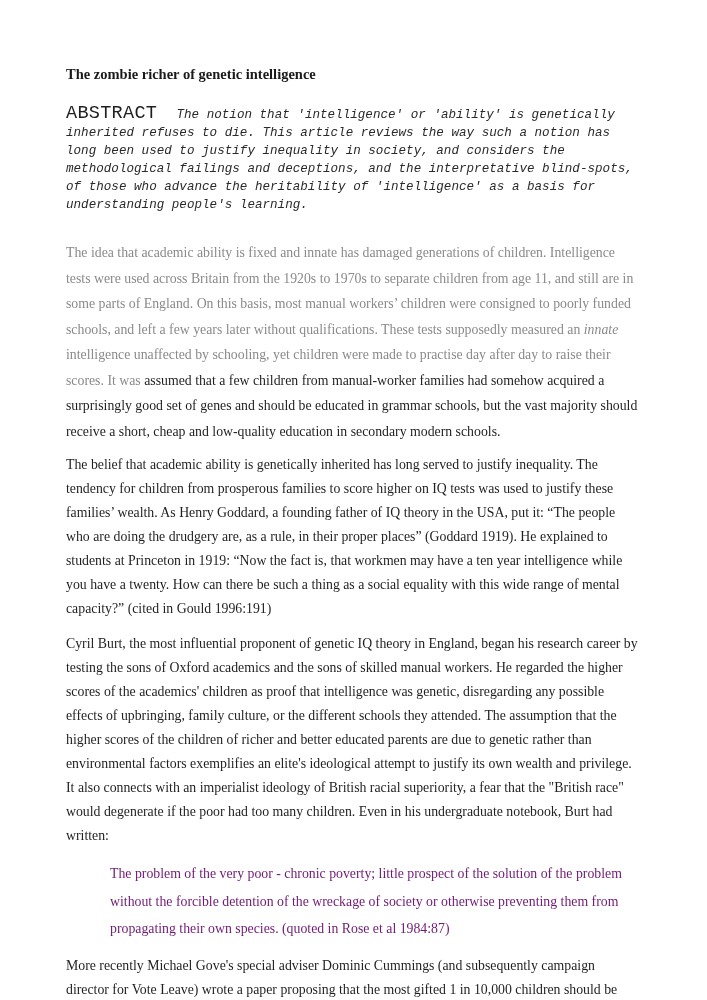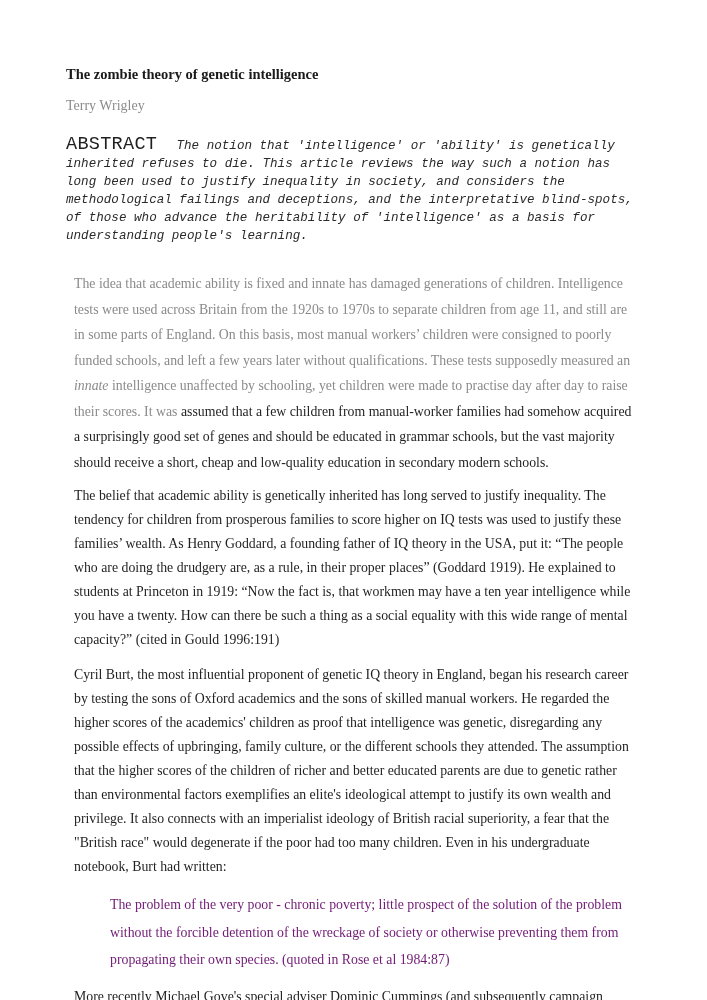--- a/index.html
+++ b/index.html
@@ -46,21 +46,21 @@
   }
   .abstract-text {
     font-size: 12.6px;
     font-style: italic;
     color: #2a2a2a;
   }
   p.body {
     font-family: "Liberation Serif", serif;
     font-size: 13.8px;
     color: #1f1f1f;
-    margin: 0 0 11px 8px;
+    margin: 0 0 11px 0;
     line-height: 24px;
     text-align: left;
   }
   p.lead {
     margin-top: 26px;
     margin-bottom: 9px;
     line-height: 25.5px;
   }
   .muted {
     color: #8a8a8a;
@@ -72,23 +72,22 @@
     margin: 12px 0 11px 0;
     padding: 0 0 0 44px;
     line-height: 27.5px;
   }
 </style>
 </head>
 <body>
 
 <div class="page">
 
-  <h1 class="doc-title">The zombie theory of genetic intelligence</h1>
+  <h1 class="doc-title">The zombie richer of genetic intelligence</h1>
 
-  <p class="author">Terry Wrigley</p>
 
   <p class="abstract"><span class="abstract-label">ABSTRACT</span><span>&nbsp;&nbsp;</span><span class="abstract-text">The notion that 'intelligence' or 'ability' is genetically inherited refuses to die.  This article reviews the way such a notion has long been used to justify inequality in society, and considers the methodological failings and deceptions, and the interpretative blind-spots, of those who advance the heritability of 'intelligence' as a basis for understanding people's learning.</span></p>
 
   <p class="body lead"><span class="muted">The idea that academic ability is fixed and innate has damaged generations of children. Intelligence tests were used across Britain from the 1920s to 1970s to separate children from age 11, and still are in some parts of England. On this basis, most manual workers’ children were consigned to poorly funded schools, and left a few years later without qualifications.  These tests supposedly measured an </span><em class="muted">innate</em><span class="muted"> intelligence unaffected by schooling, yet children were made to practise day after day to raise their scores. It was </span><span>assumed that a few children from manual-worker families had somehow acquired a surprisingly good set of genes and should be educated in grammar schools, but the vast majority should receive a short, cheap and low-quality education in secondary modern schools.</span></p>
 
   <p class="body">The belief that academic ability is genetically inherited has long served to justify inequality. The tendency for children from prosperous families to score higher on IQ tests was used to justify these families’ wealth. As Henry Goddard, a founding father of IQ theory in the USA, put it: “The people who are doing the drudgery are, as a rule, in their proper places” (Goddard 1919). He explained to students at Princeton in 1919: “Now the fact is, that workmen may have a ten year intelligence while you have a twenty. How can there be such a thing as a social equality with this wide range of mental capacity?” (cited in Gould 1996:191)</p>
 
   <p class="body">Cyril Burt, the most influential proponent of genetic IQ theory in England, began his research career by testing the sons of Oxford academics and the sons of skilled manual workers. He regarded the higher scores of the academics' children as proof that intelligence was genetic, disregarding any possible effects of upbringing, family culture, or the different schools they attended. The assumption that the higher scores of the children of richer and better educated parents are due to genetic rather than environmental factors exemplifies an elite's ideological attempt to justify its own wealth and privilege. It also connects with an imperialist ideology of British racial superiority, a fear that the "British race" would degenerate if the poor had too many children. Even in his undergraduate notebook, Burt had written:</p>
 
   <blockquote class="doc-quote">The problem of the very poor - chronic poverty; little prospect of the solution of the problem without the forcible detention of the wreckage of society or otherwise preventing them from propagating their own species. (quoted in Rose et al 1984:87)</blockquote>

